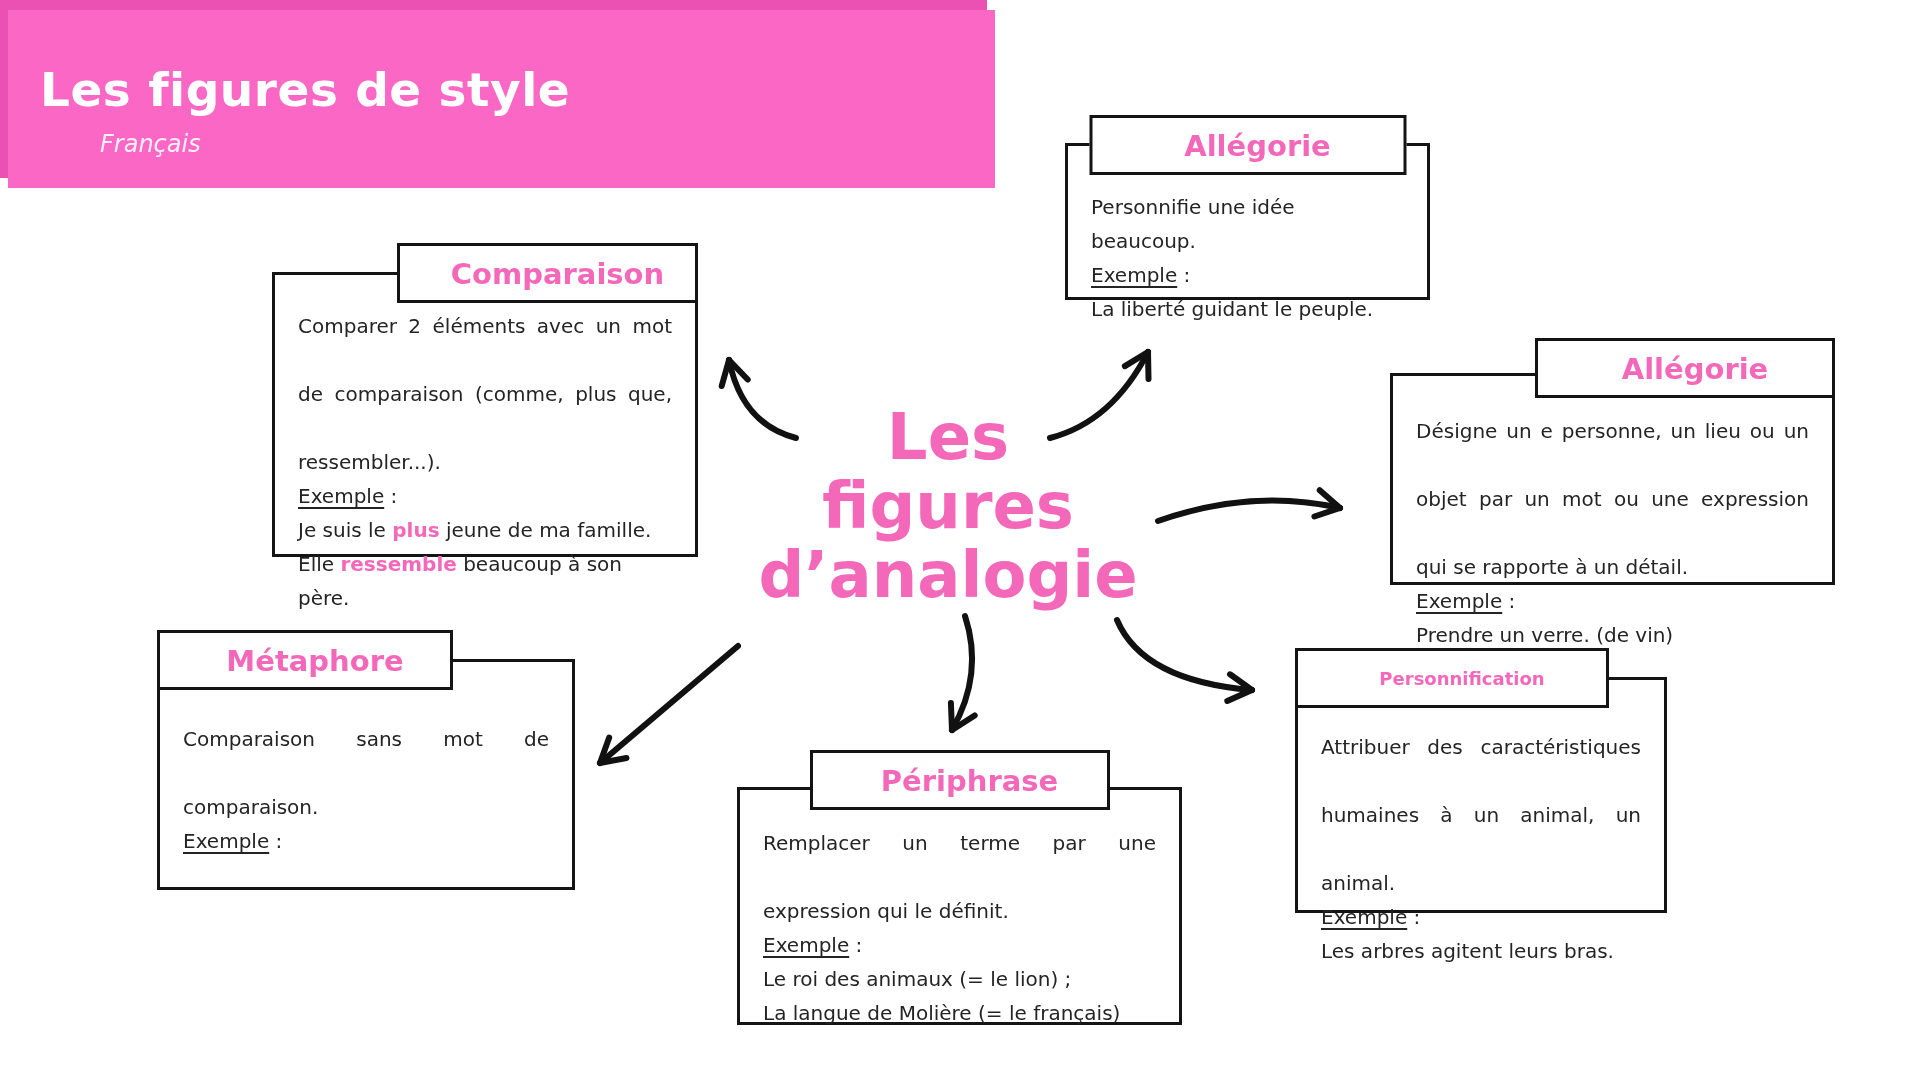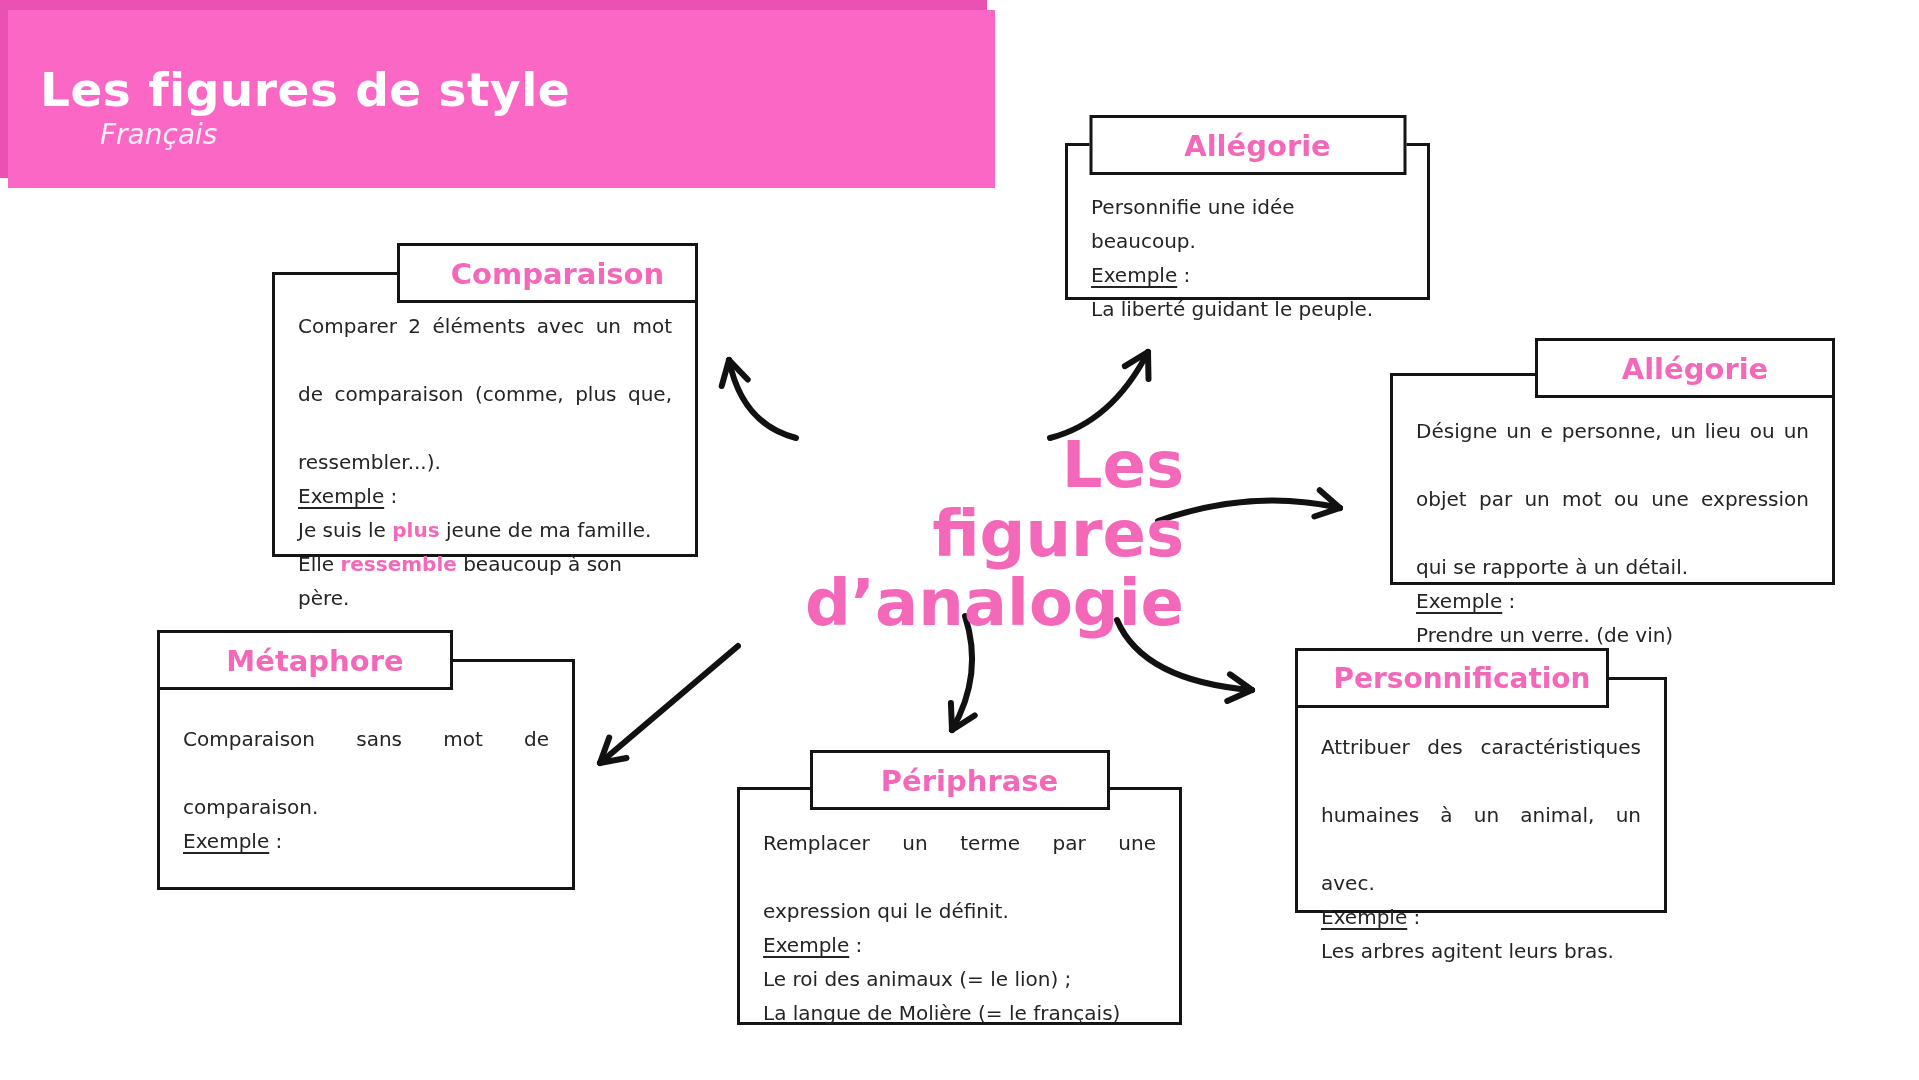--- a/index.html
+++ b/index.html
@@ -37,40 +37,39 @@
   .banner-title {
     position: absolute;
     left: 32px; top: 52px;
     font-size: 47px;
     font-weight: 600;
     letter-spacing: 0.5px;
     color: #ffffff;
   }
   .banner-subtitle {
     position: absolute;
-    left: 92px; top: 108px;
-    font-size: 28px;
+    left: 92px; top: 120px;
+    font-size: 24px;
     font-style: italic;
     font-weight: 400;
     color: #fdeffa;
   }
 
   
   .center-title {
     position: absolute;
     left: 712px; top: 403px;
     width: 472px;
-    text-align: right;
+    text-align: center;
     font-size: 64px;
     line-height: 69px;
     font-weight: bold;
     letter-spacing: 0px;
     color: var(--accent, #f468ba);
     z-index: 2;
-    margin-top: 28px;
   }
 
   
   svg.arrows {
     position: absolute;
     left: 0; top: 0;
     width: 1919px; height: 1080px;
     z-index: 1;
   }
   .arrow, .arrowhead {
@@ -93,21 +92,21 @@
     line-height: 56px;
     border: 3px solid var(--border, #141414);
     background: #ffffff;
     text-align: center;
     font-size: 29px;
     font-weight: bold;
     color: var(--accent, #f468ba);
     z-index: 3;
     padding-left: 20px;
   }
-  .node-title.title-sm { font-size: 28px; }
+  .node-title.title-sm { font-size: 18px; }
   .title-right .node-title { right: -3px; }
   .title-left  .node-title { left: -3px; }
   .title-center .node-title { left: 50%; transform: translateX(-50%); }
 
   .node-body {
     position: absolute;
     left: 0; top: 0; right: 0; bottom: 0;
     padding-left: 23px;
     padding-right: 23px;
     font-size: 20px;
@@ -222,19 +221,19 @@
       </div>
   </section>
 
   <section class="node title-left" style="left:1295px;top:677px;width:372px;height:236px">
     <div class="node-title title-sm" style="width:314px;top:-32px">
       <span>Personnification</span>
     </div>
     <div class="node-body" style="padding-top:50px">
         <div class="bline just"><span>Attribuer des caractéristiques</span></div>
         <div class="bline just"><span>humaines à un animal, un</span></div>
-        <div class="bline"><span>avec.</span></div>
+        <div class="bline"><span>animal.</span></div>
         <div class="bline"><span class="seg-underline">Exemple</span><span> :</span></div>
         <div class="bline"><span>Les arbres agitent leurs bras.</span></div>
       </div>
   </section>
 
 </div>
 
 </body></html>

